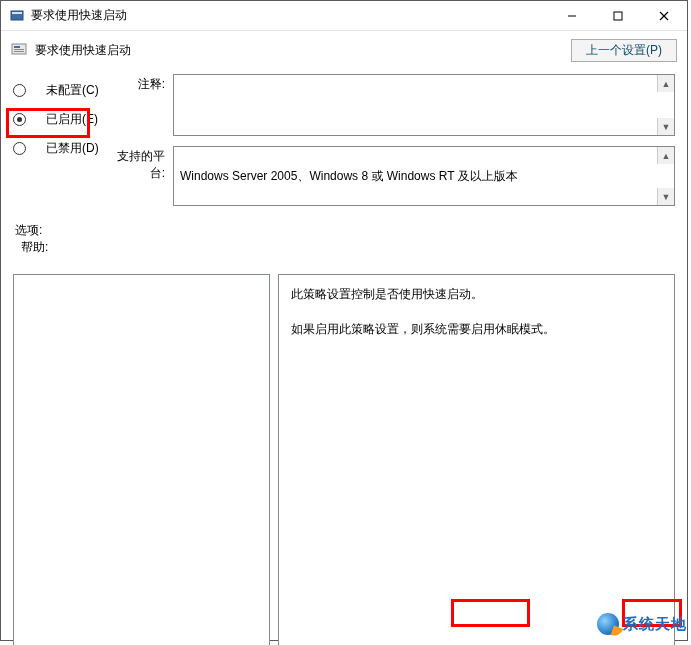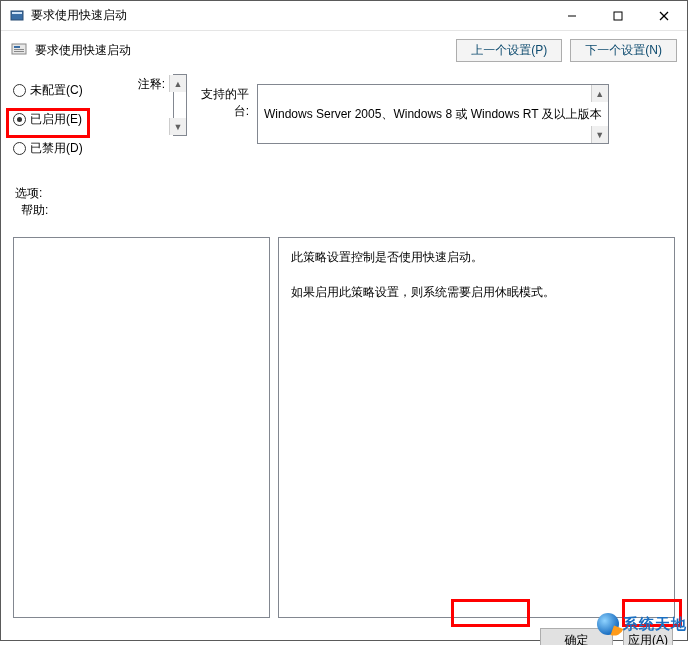--- a/index.html
+++ b/index.html
@@ -19,21 +19,21 @@
   .titlebar .icon { width: 16px; height: 16px; margin-right: 6px; display:inline-flex; align-items:center; justify-content:center; }
   .titlebar .title { flex:1; font-size:12px; }
   .winbtn { width: 46px; height: 29px; display:flex; align-items:center; justify-content:center; color:#333; }
   .headerbar { display:flex; align-items:center; padding:8px 10px 6px 10px; gap:8px; }
   .headerbar .spacer { flex:1; }
   .btn { border:1px solid #adadad; background:#e1e1e1; padding:2px 14px; font-size:12px; min-width:80px; text-align:center; }
   .btn.disabled { color:#0c4a6e; background:#f4f4f4; }
   .content { padding: 6px 12px 0 12px; display:flex; flex-direction:column; }
   .row { display:flex; margin-bottom:4px; }
   .leftcol { width: 90px; padding-top:2px; }
-  .radio-opt { display:flex; align-items:center; margin:6px 0 12px 0; gap:4px; position:relative; }
+  .radio-opt { display:flex; align-items:center; margin:6px 0 12px 0; gap:20px; position:relative; }
   .radio { width:13px; height:13px; border:1px solid #333; border-radius:50%; display:inline-flex; align-items:center; justify-content:center; background:#fff;}
   .radio.checked::after { content:""; width:5px; height:5px; border-radius:50%; background:#333; }
   .field-label { padding-top:2px; }
   .textarea { border:1px solid #828790; background:#fff; flex:1; min-height:60px; padding:4px 6px; position:relative; font-size:12px; }
   .comment-box { height:62px; }
   .scrollbtn { position:absolute; right:0; width:17px; height:17px; background:#f0f0f0; border-left:1px solid #cdcdcd; display:flex; align-items:center; justify-content:center; color:#606060; font-size:9px;}
   .platform-box { height:30px; display:flex; align-items:center; padding:4px 6px; }
   .section-labels { display:flex; margin-top:12px;flex-direction:column; }
   .options-label { width:265px; padding-left:2px;}
   .help-label { padding-left:8px; }
@@ -83,40 +83,39 @@
       <svg width="16" height="16" viewBox="0 0 16 16">
           <rect x="1" y="3" width="14" height="10" fill="#e8e8e8" stroke="#888"></rect>
           <rect x="3" y="5" width="6" height="2" fill="#3a6ea5"></rect>
           <rect x="3" y="8" width="10" height="1" fill="#888"></rect>
           <rect x="3" y="10" width="10" height="1" fill="#888"></rect>
         </svg>
     </span>
     <span>要求使用快速启动</span>
     <span class="spacer"></span>
     <div class="btn disabled">上一个设置(P)</div>
-    <div class="btn disabled">下一个设置(N)</div>
   </div>
 
   <div class="content">
     <div class="row">
       <div class="leftcol">
         <div class="radio-opt">
           <span class="radio"></span>
           <span>未配置(C)</span>
         </div>
         <div class="radio-opt">
           <span class="radio checked"></span>
           <span>已启用(E)</span>
         </div>
         <div class="radio-opt">
           <span class="radio"></span>
           <span>已禁用(D)</span>
         </div>
       </div>
-      <div style="display:flex; flex-direction:row; flex:1;">
+      <div style="display:flex; flex-direction:column; flex:1;">
         <div style="display:flex; gap:8px;">
           <div class="field-label" style="width:62px; text-align:right;">注释:</div>
           <div class="textarea comment-box">
             <div class="scrollbtn" style="top:0;">▲</div>
             <div class="scrollbtn" style="bottom:0;">▼</div>
           </div>
         </div>
         <div style="display:flex; gap:8px; margin-top:10px;">
           <div class="field-label" style="width:62px; text-align:right;">支持的平台:</div>
           <div class="textarea platform-box">

